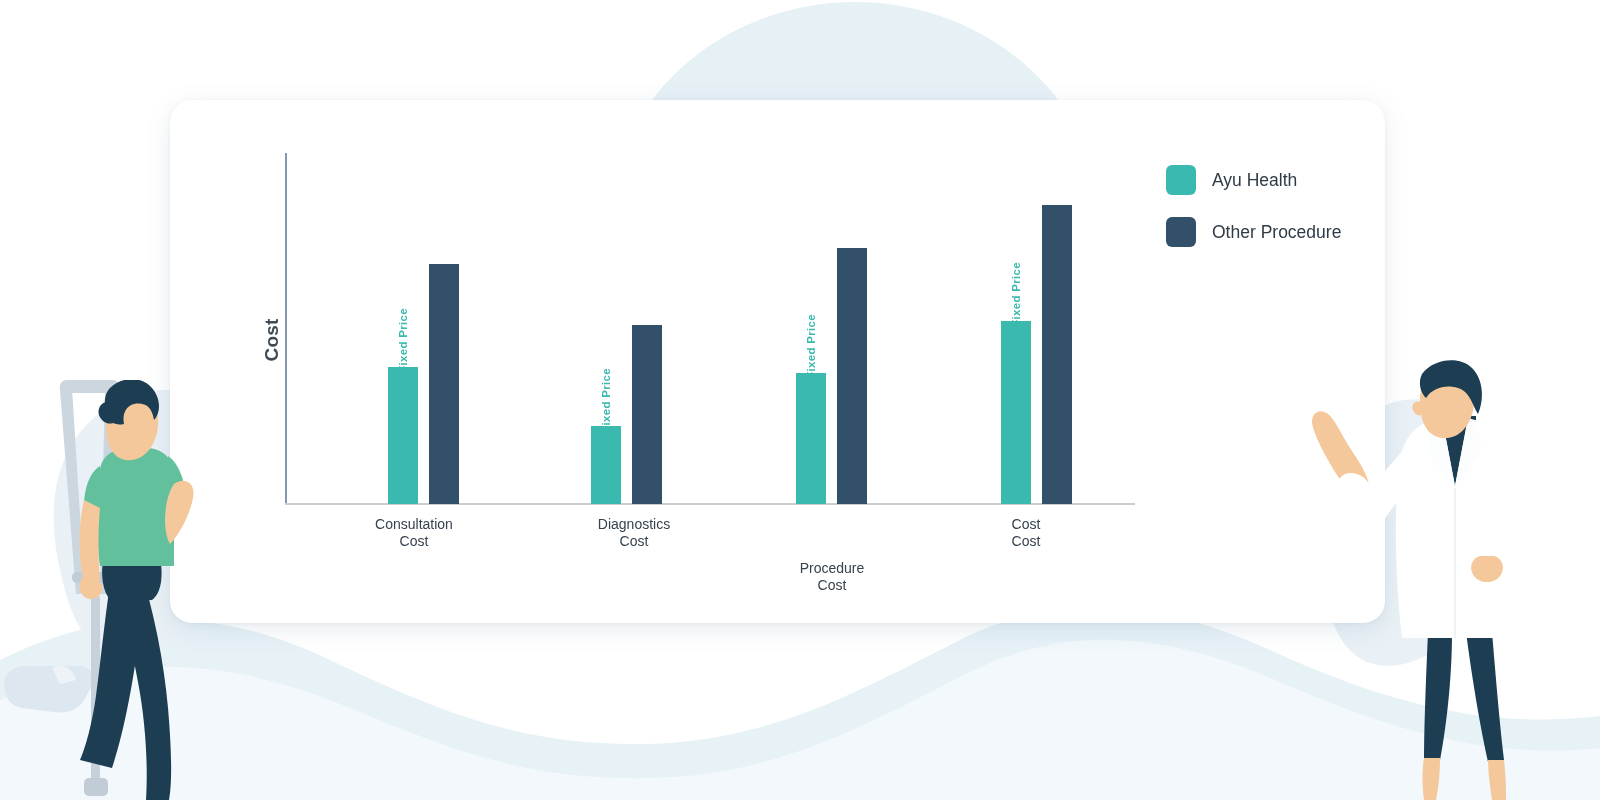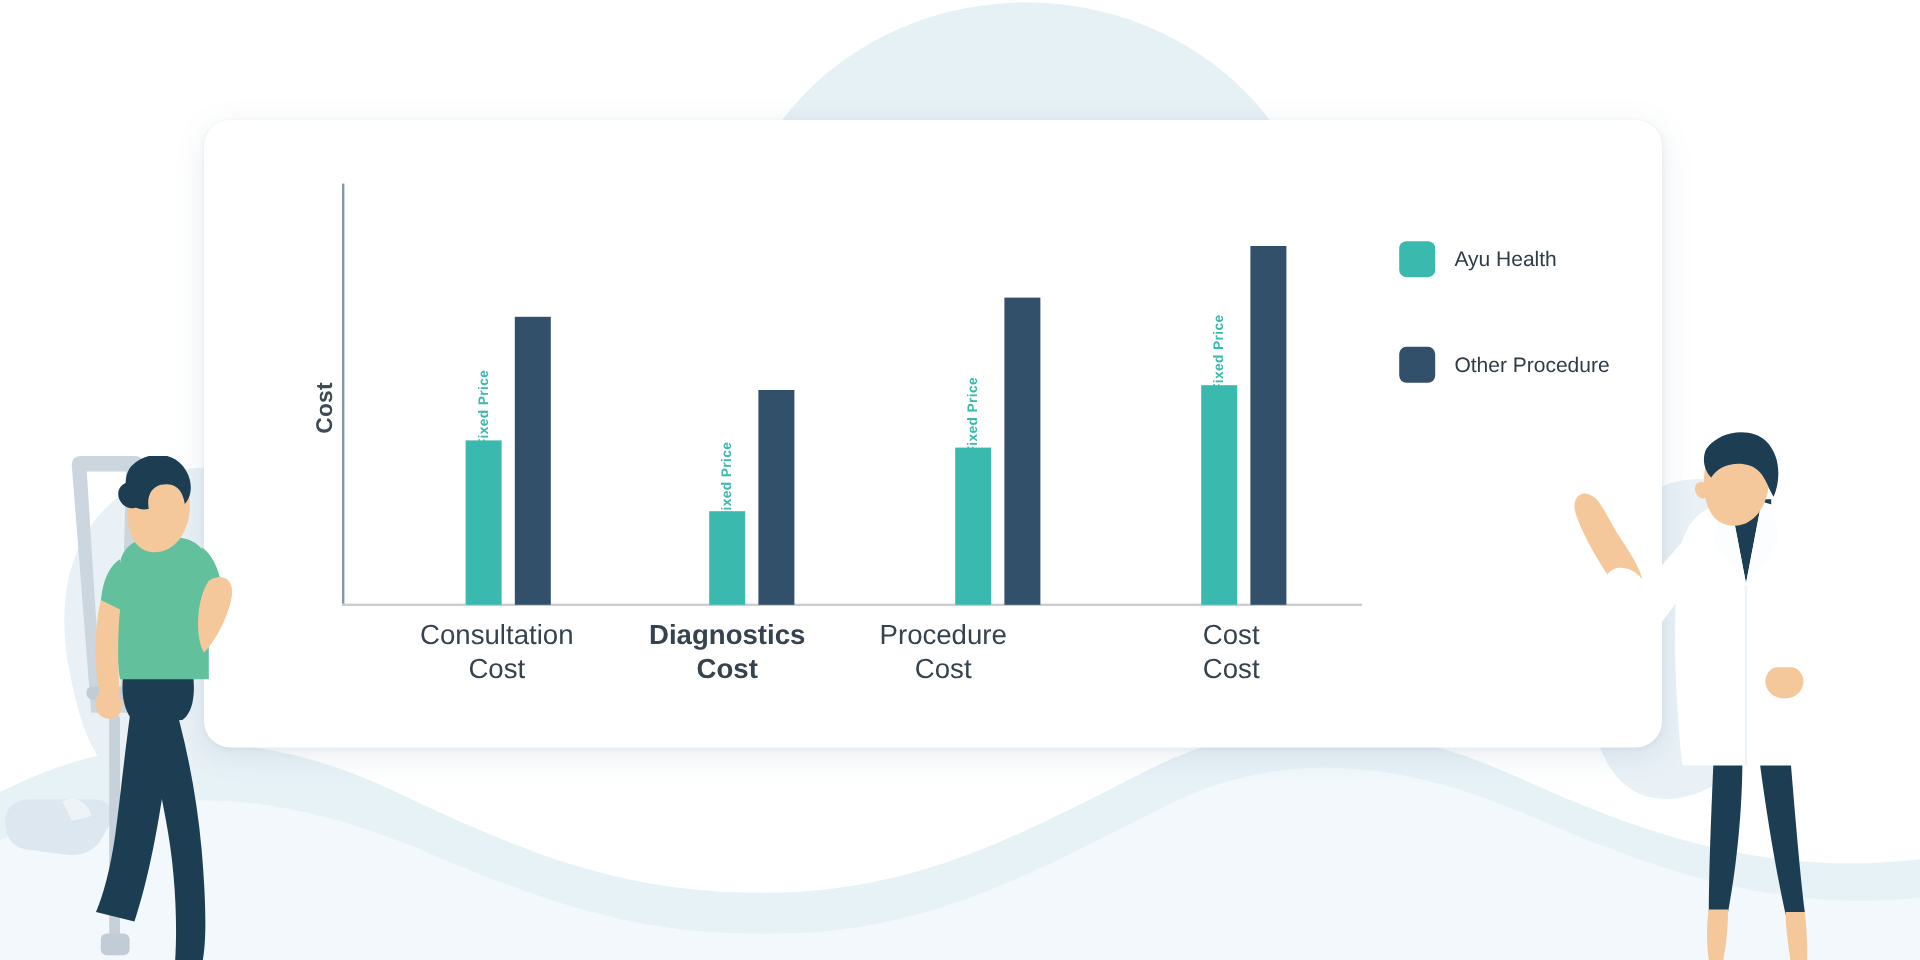--- a/index.html
+++ b/index.html
@@ -71,34 +71,34 @@
     transform: rotate(-90deg);
     text-align: center;
     line-height: 1;
   }
 
   .cat-label {
     position: absolute;
     top: 516px;
     width: 220px;
     text-align: center;
-    font-size: 23px;
+    font-size: 14px;
     font-weight: 400;
     color: #36424e;
     line-height: 1.2;
   }
   .cat-label span { display: block; }
 
   
   #legend {
     position: absolute;
     left: 1166px; top: 165px;
     display: flex; flex-direction: column; gap: 22px;
   }
-  .legend-row { display: flex; align-items: center; gap: 16px; margin-top: 36px; }
+  .legend-row { display: flex; align-items: center; gap: 16px; }
   .legend-swatch { width: 30px; height: 30px; border-radius: 6px; }
   .legend-text { font-size: 17.5px; color: #2f3b46; font-weight: 400; white-space: nowrap; }
 </style>
 </head>
 <body>
 
 <div id="stage">
 
   <svg class="bg-layer" viewBox="0 0 1600 800" width="1600" height="800">
 
@@ -156,25 +156,25 @@
         <div class="bar ayu" style="height:183px;"></div>
         <div class="bar other" style="height:299px;"></div>
       </div>
     </div>
   </div>
 
   <div class="cat-label" style="left:304px;">
     <span>Consultation</span>
     <span>Cost</span>
   </div>
-  <div class="cat-label" style="left:496px;font-weight:bold;">
+  <div class="cat-label" style="left:524px;">
     <span>Diagnostics</span>
     <span>Cost</span>
   </div>
-  <div class="cat-label" style="left:676px;">
+  <div class="cat-label" style="left:722px;margin-top:44px;">
     <span>Procedure</span>
     <span>Cost</span>
   </div>
   <div class="cat-label" style="left:916px;">
     <span>Cost</span>
     <span>Cost</span>
   </div>
 
   <div id="legend">
     <div class="legend-row">

